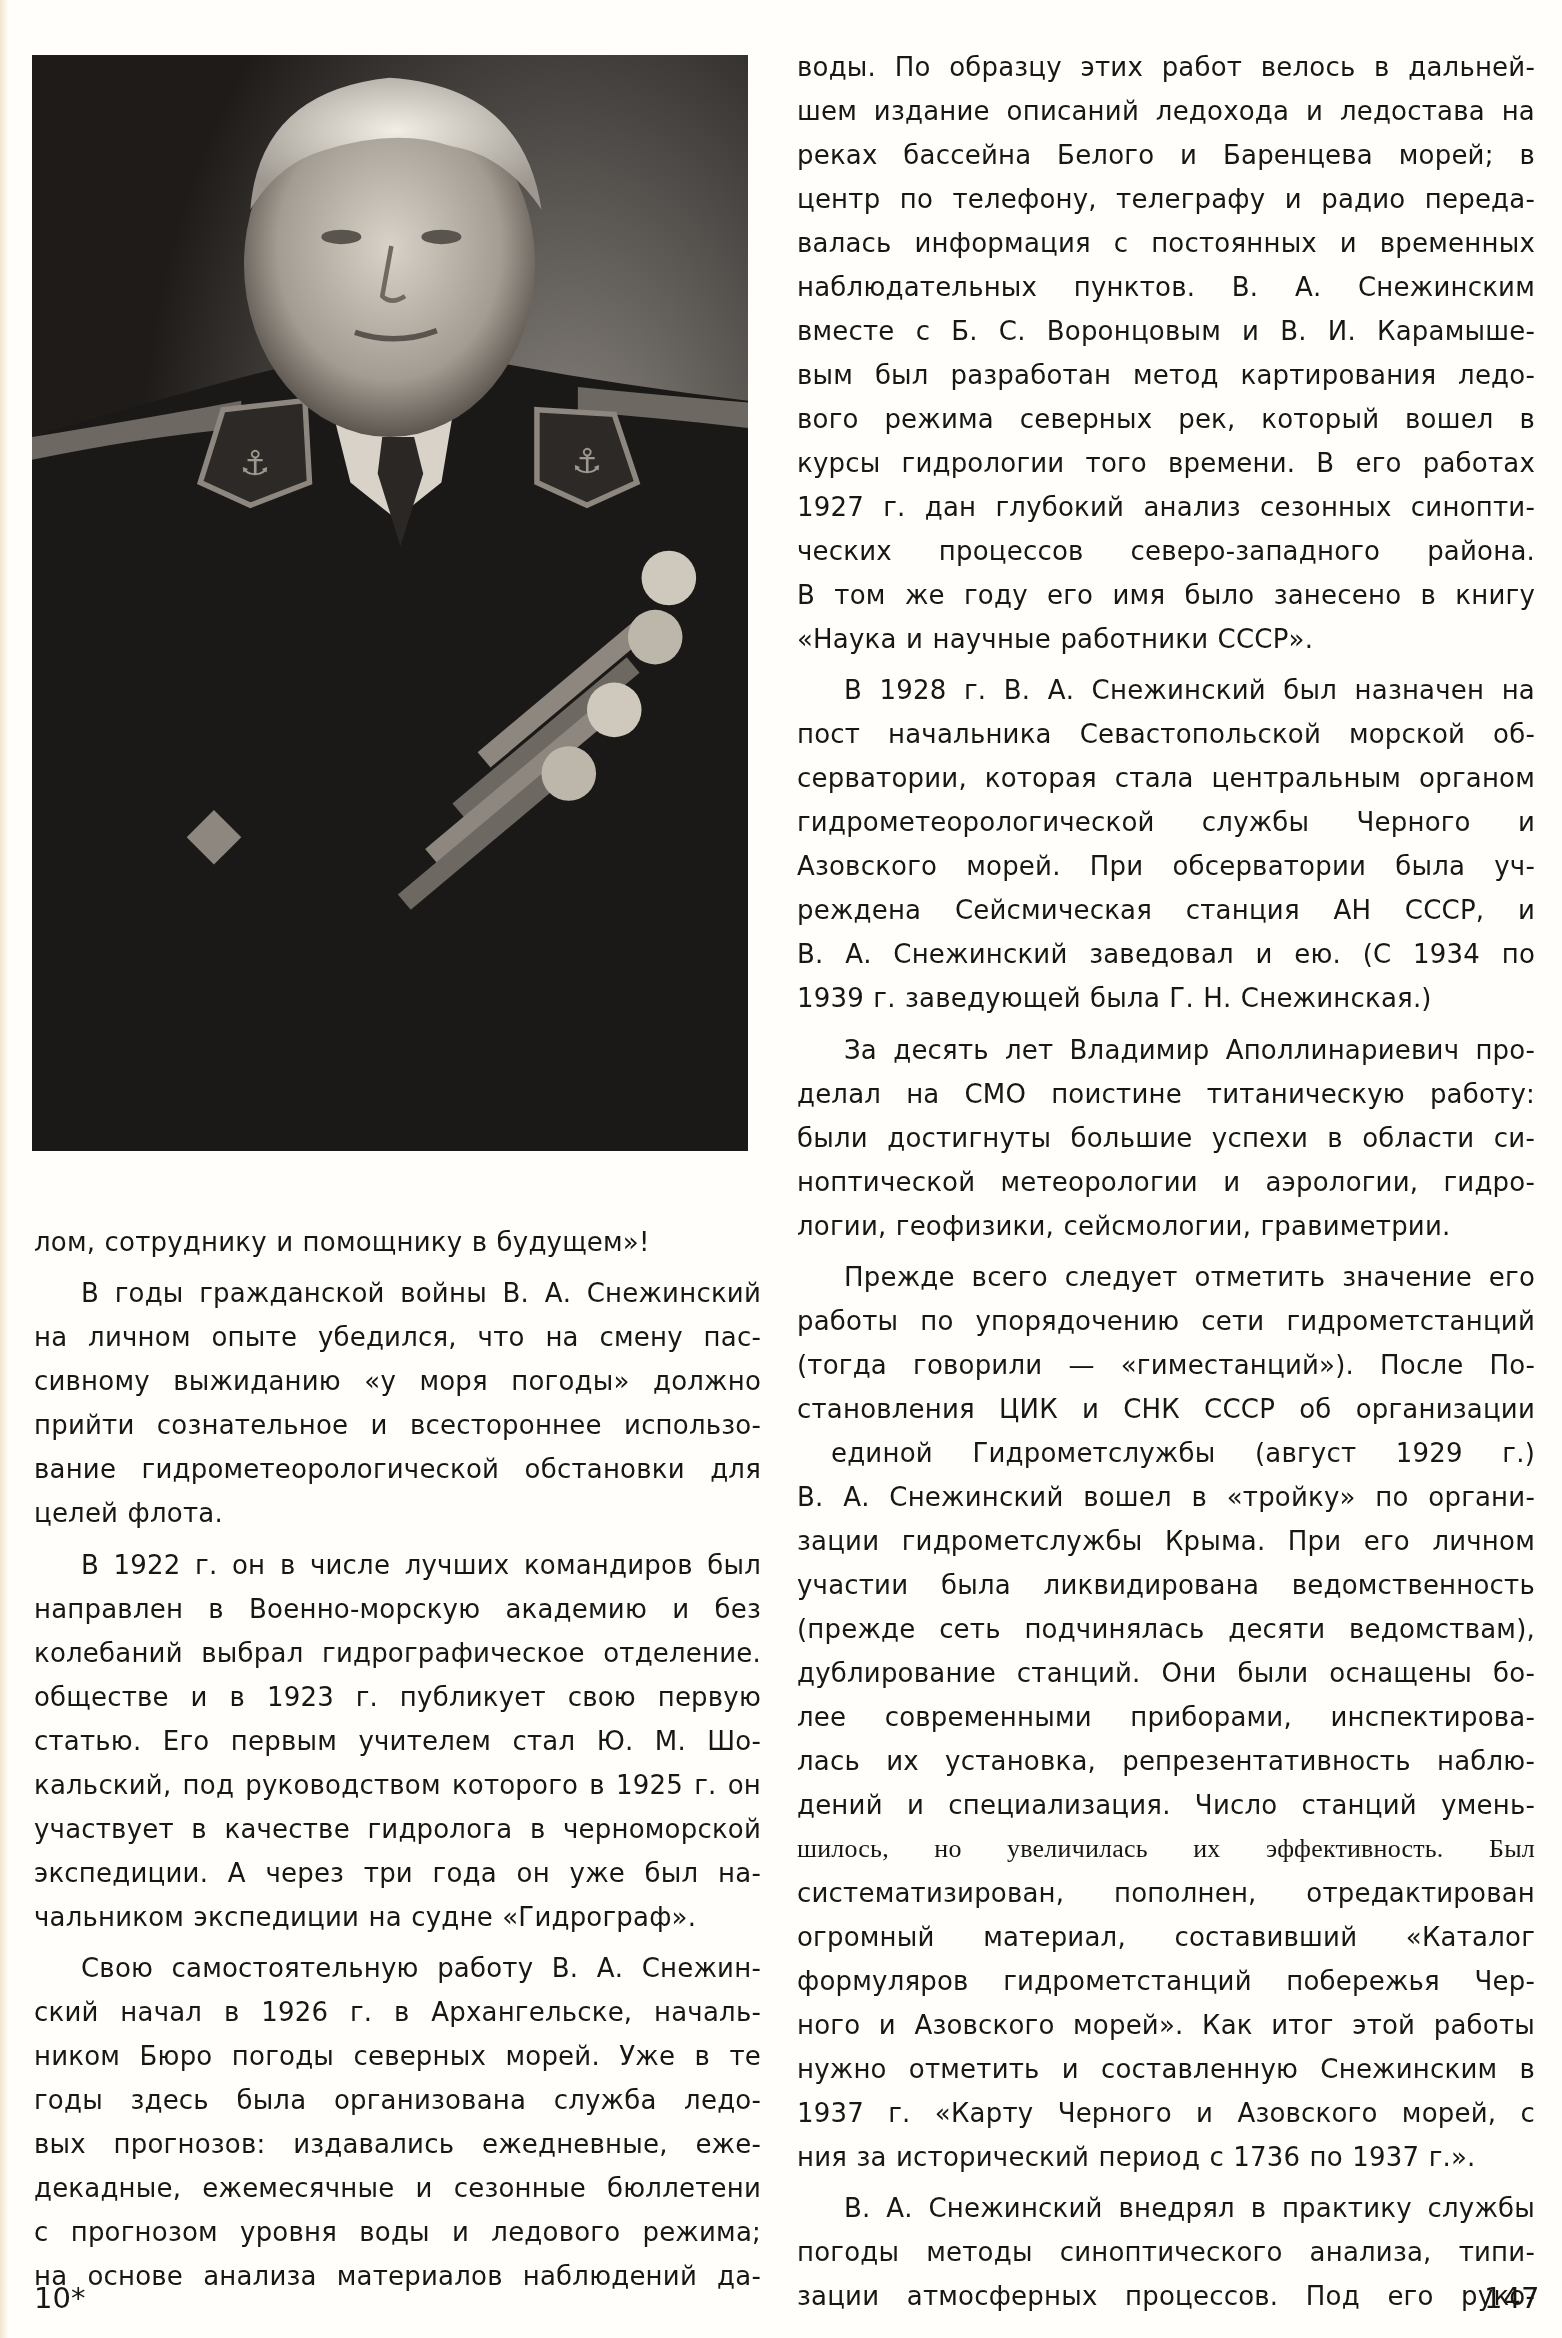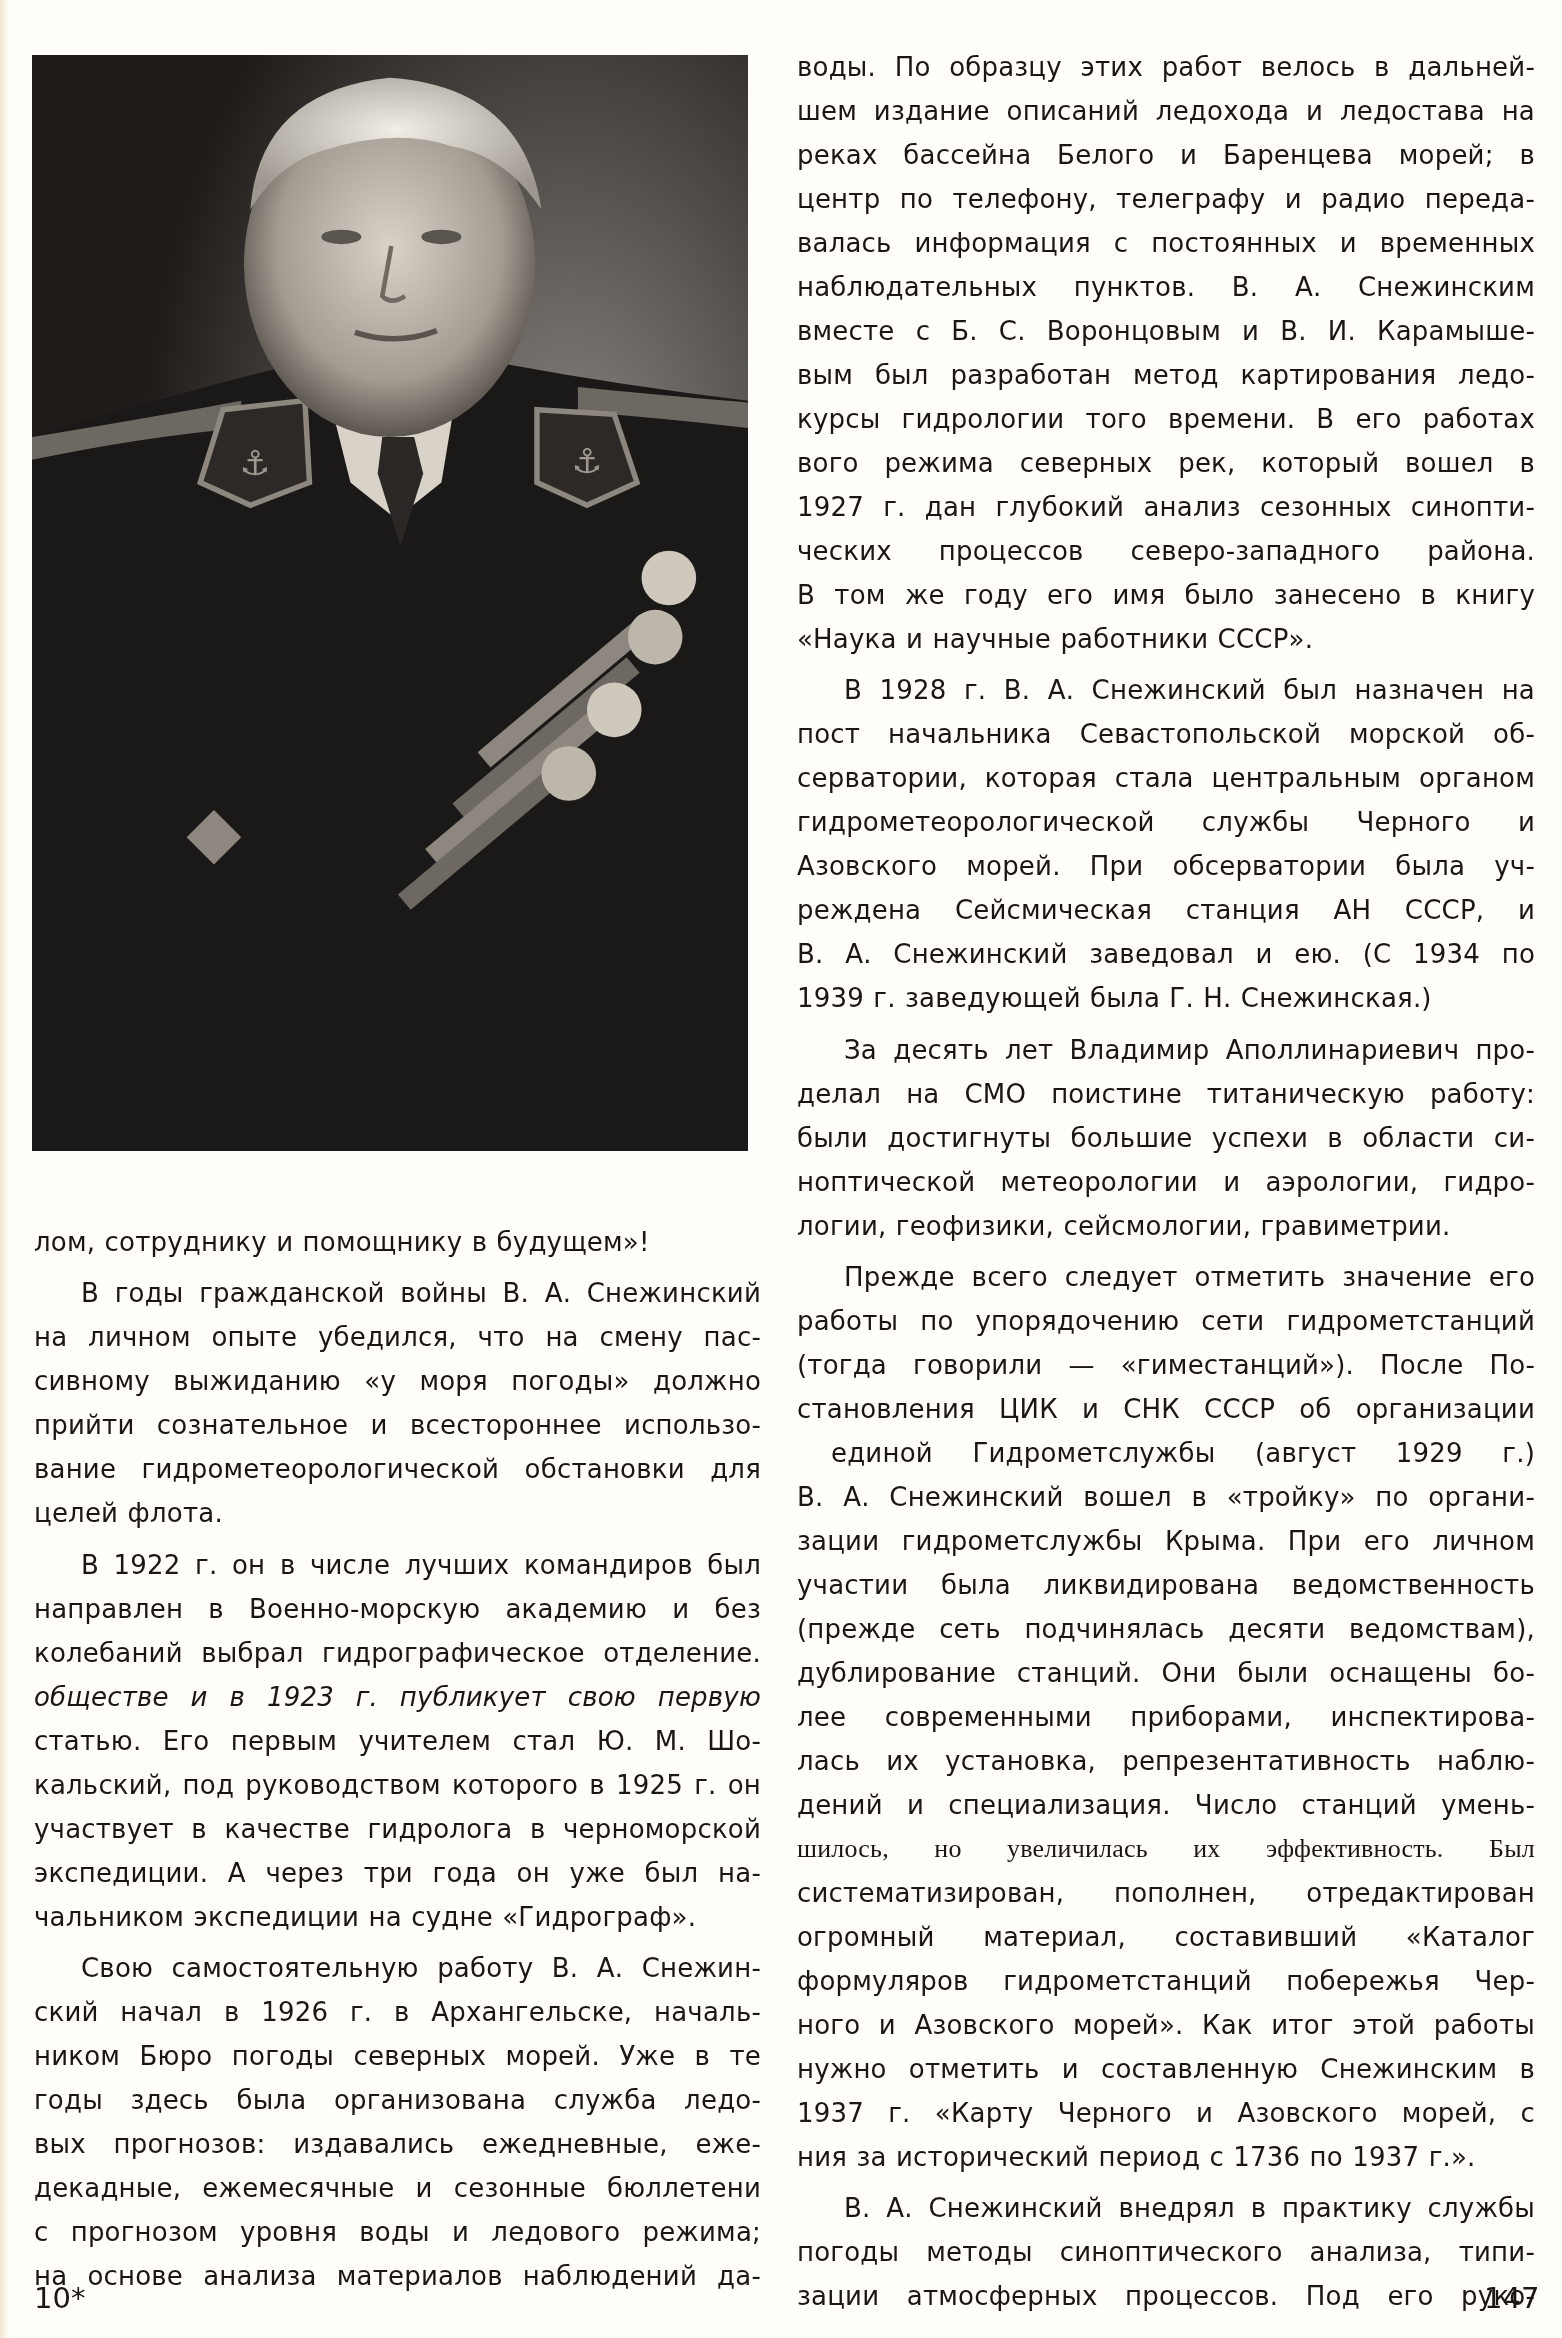--- a/index.html
+++ b/index.html
@@ -107,21 +107,21 @@
       <span class="line" style="text-indent: 0px;">на личном опыте убедился, что на смену пас-</span>
       <span class="line" style="text-indent: 0px;">сивному выжиданию «у моря погоды» должно</span>
       <span class="line" style="text-indent: 0px;">прийти сознательное и всестороннее использо-</span>
       <span class="line" style="text-indent: 0px;">вание гидрометеорологической обстановки для</span>
       <span class="line last" style="text-indent: 0px;">целей флота.</span>
     </p>
     <p class="indent gap" style="text-indent: 0px;">
       <span class="line" style="padding-left: 47px;">В 1922 г. он в числе лучших командиров был</span>
       <span class="line" style="text-indent: 0px;">направлен в Военно-морскую академию и без</span>
       <span class="line" style="text-indent: 0px;">колебаний выбрал гидрографическое отделение.</span>
-      <span class="line" style="text-indent: 0px; font-style: italic;">обществе и в 1923 г. публикует свою первую</span>
+      <span class="line" style="text-indent: 0px;">обществе и в 1923 г. публикует свою первую</span>
       <span class="line" style="text-indent: 0px;">статью. Его первым учителем стал Ю. М. Шо-</span>
       <span class="line" style="text-indent: 0px;">кальский, под руководством которого в 1925 г. он</span>
       <span class="line" style="text-indent: 0px;">участвует в качестве гидролога в черноморской</span>
       <span class="line" style="text-indent: 0px;">экспедиции. А через три года он уже был на-</span>
       <span class="line last" style="text-indent: 0px;">чальником экспедиции на судне «Гидрограф».</span>
     </p>
     <p class="indent gap" style="text-indent: 0px;">
       <span class="line" style="padding-left: 47px;">Свою самостоятельную работу В. А. Снежин-</span>
       <span class="line" style="text-indent: 0px;">ский начал в 1926 г. в Архангельске, началь-</span>
       <span class="line" style="text-indent: 0px;">ником Бюро погоды северных морей. Уже в те</span>
@@ -135,22 +135,22 @@
 <div id="right-col" class="col">
     <p>
       <span class="line">воды. По образцу этих работ велось в дальней-</span>
       <span class="line">шем издание описаний ледохода и ледостава на</span>
       <span class="line">реках бассейна Белого и Баренцева морей; в</span>
       <span class="line">центр по телефону, телеграфу и радио переда-</span>
       <span class="line">валась информация с постоянных и временных</span>
       <span class="line">наблюдательных пунктов. В. А. Снежинским</span>
       <span class="line">вместе с Б. С. Воронцовым и В. И. Карамыше-</span>
       <span class="line">вым был разработан метод картирования ледо-</span>
+      <span class="line">вого режима северных рек, который вошел в</span>
       <span class="line">курсы гидрологии того времени. В его работах</span>
-      <span class="line">вого режима северных рек, который вошел в</span>
       <span class="line">1927 г. дан глубокий анализ сезонных синопти-</span>
       <span class="line">ческих процессов северо-западного района.</span>
       <span class="line">В том же году его имя было занесено в книгу</span>
       <span class="line last">«Наука и научные работники СССР».</span>
     </p>
     <p class="indent gap" style="text-indent: 0px;">
       <span class="line" style="padding-left: 47px;">В 1928 г. В. А. Снежинский был назначен на</span>
       <span class="line" style="text-indent: 0px;">пост начальника Севастопольской морской об-</span>
       <span class="line" style="text-indent: 0px;">серватории, которая стала центральным органом</span>
       <span class="line" style="text-indent: 0px;">гидрометеорологической службы Черного и</span>

